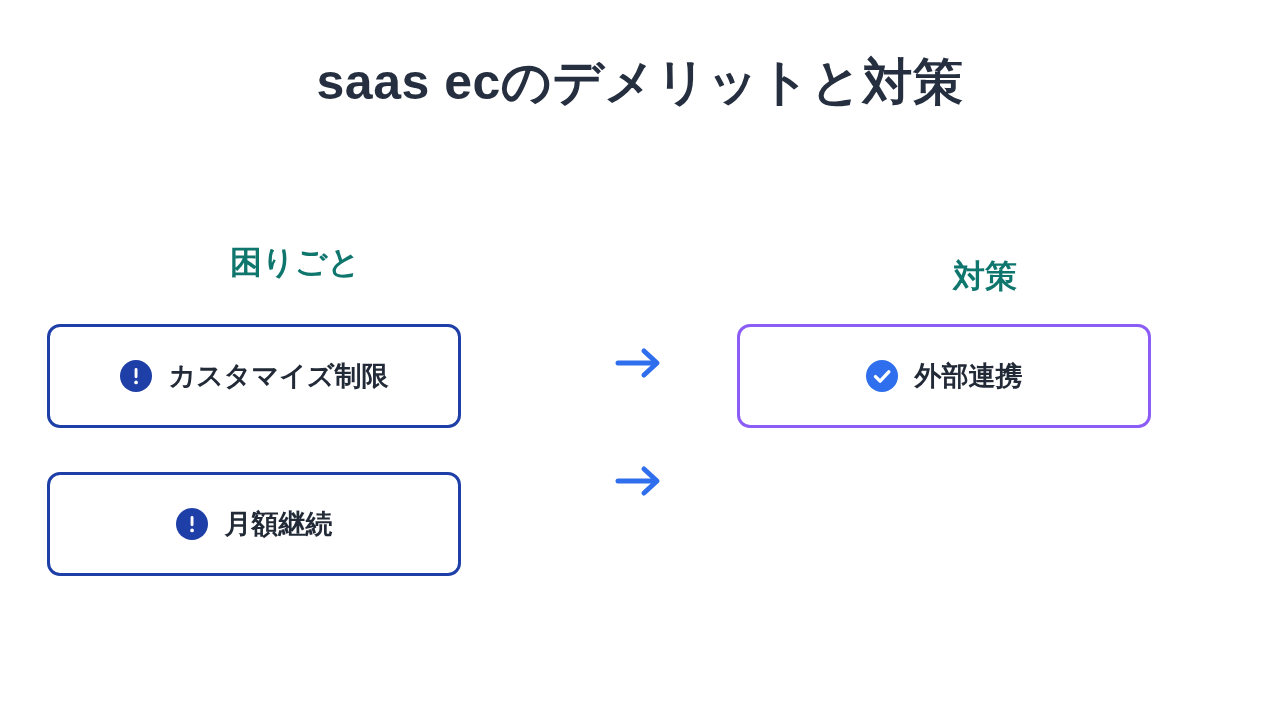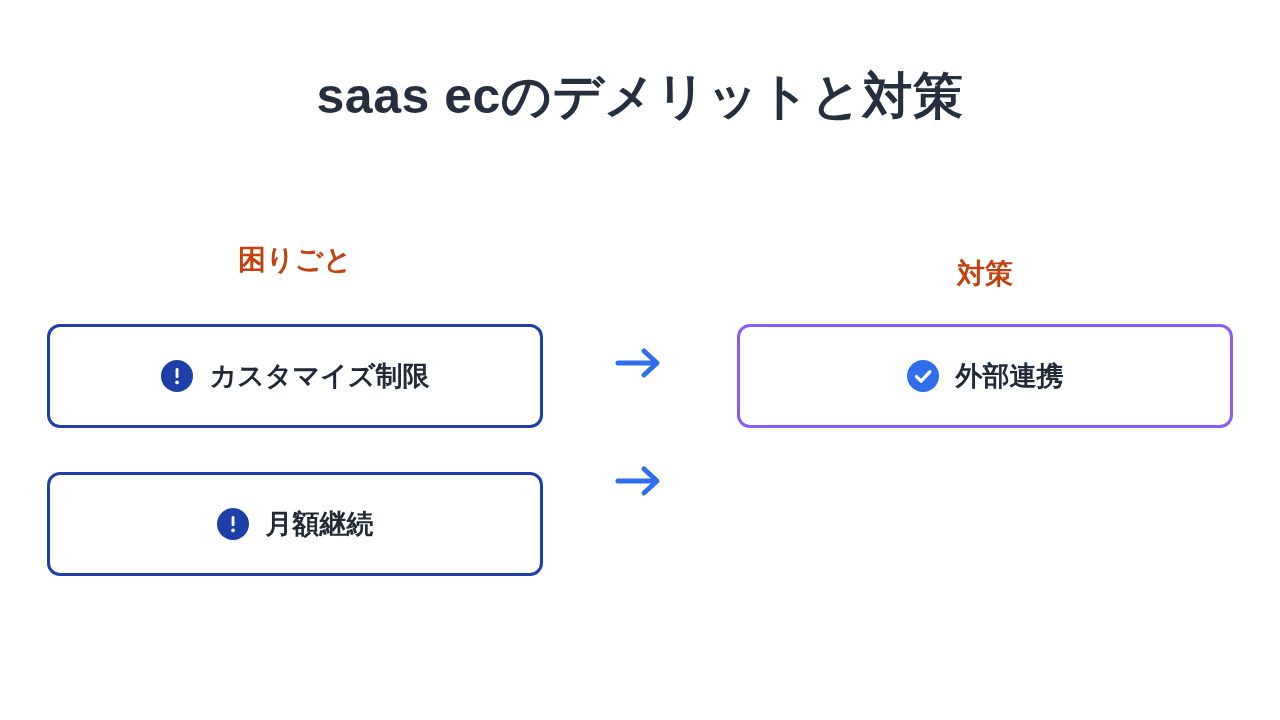--- a/index.html
+++ b/index.html
@@ -17,52 +17,52 @@
 
   .slide {
     position: relative;
     width: 1280px;
     height: 720px;
   }
 
   
   .slide-title {
     position: absolute;
-    top: 66px;
+    top: 52px;
     left: 0;
     width: 1280px;
     text-align: center;
     font-size: 50px;
     font-weight: 700;
     letter-spacing: 0.5px;
     color: #252f3f;
     line-height: 1.2;
     white-space: nowrap;
   }
 
   
   .col-header {
     position: absolute;
     top: 243px;
-    font-size: 28px;
+    font-size: 32px;
     font-weight: 700;
-    color: #c2410c;
+    color: #0f766e;
     text-align: center;
     line-height: 1.2;
     white-space: nowrap;
   }
   .col-header.left  { left: 47px;  width: 496px; }
   .col-header.right { left: 737px; width: 496px; margin-top: 14px; }
 
   
   .card {
     position: absolute;
     box-sizing: border-box;
     height: 104px;
-    width: 496px;
+    width: 414px;
     border-radius: 13px;
     background: #ffffff;
     display: flex;
     align-items: center;
     justify-content: center;
   }
   .card.left  { left: 47px;  border: 3px solid #1e3fa8; }
   .card.right { left: 737px; border: 3px solid #8b5cf6; }
 
   .row-1 { top: 324px; }

